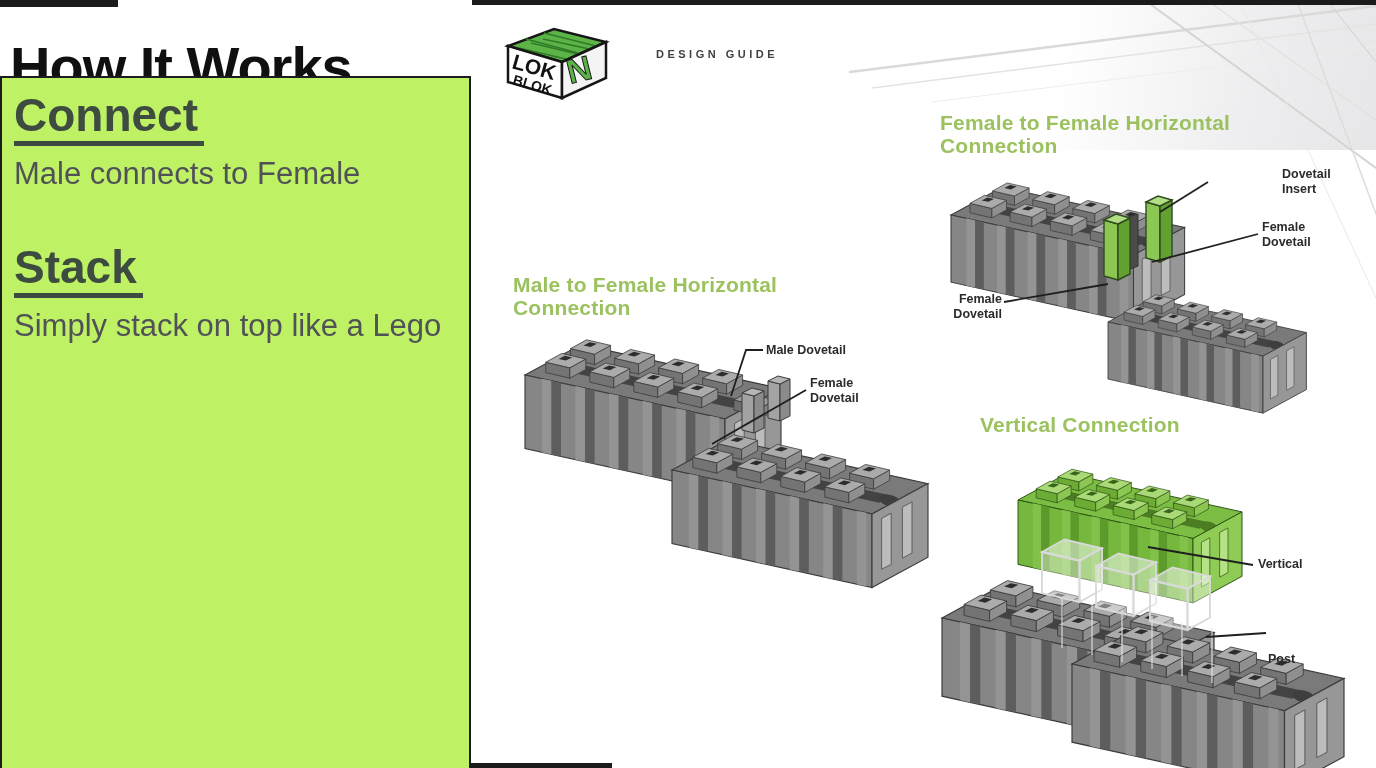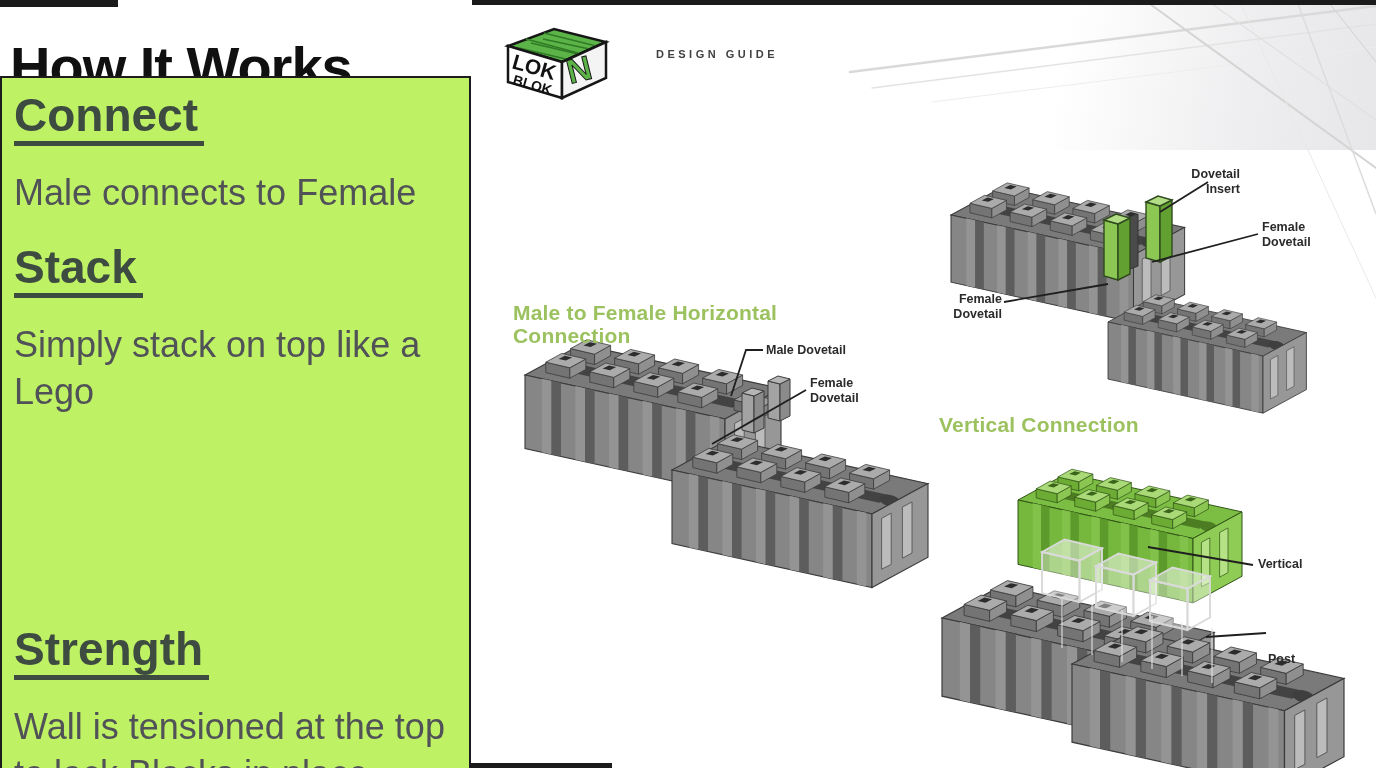--- a/index.html
+++ b/index.html
@@ -18,43 +18,43 @@
 
   
   #page-title{position:absolute;left:8px;top:0px;font-size:56px;font-weight:bold;
     color:#101010;letter-spacing:-1px;line-height:1.05;display:inline-block;
     border-bottom:7px solid #0f0f0f;padding:0 44px 1px 2px;}
   #left-box{position:absolute;left:0px;top:76px;width:471px;height:704px;
     border:2px solid #1c1c1c;border-bottom:none;box-sizing:border-box;background:#bef264;}
   .section{position:absolute;left:12px;width:446px;}
   .section h2{margin:0;font-size:46px;font-weight:bold;color:#3d4b41;line-height:1.0;
     display:inline-block;border-bottom:5px solid #3d4b41;padding:0 6px 3px 0;}
-  .section p{margin:24px 0 0 0;font-size:36px;color:#515257;line-height:1.3;}
+  .section p{margin:8px 0 0 0;font-size:31px;color:#515257;line-height:1.3;}
   #section-connect{top:14px;}
   #section-stack{top:166px;}
   #section-foundation{top:356px;}
   #section-strength{top:548px;}
 
   
   #logo{position:absolute;left:500px;top:22px;width:112px;height:80px;}
   #design-guide{position:absolute;left:620px;top:48px;font-size:11px;font-weight:bold;
     color:#414141;letter-spacing:3.5px;margin-left:36px;}
 
   
   .dg-title{position:absolute;font-size:21px;font-weight:800;color:#9cc25f;
     line-height:1.08;letter-spacing:.2px;}
-  #hd-mf{left:513px;top:274px;width:330px;margin-top:28px;}
+  #hd-mf{left:513px;top:274px;width:330px;}
   #hd-ff{left:940px;top:112px;width:360px;}
-  #hd-v{left:939px;top:414px;width:380px;}
+  #hd-v{left:980px;top:414px;width:380px;}
 
   
   .lbl{position:absolute;font-size:12.5px;font-weight:bold;color:#2b2b2b;line-height:1.18;}
   #lbl-male-dovetail{left:766px;top:343px;}
   #lbl-female-dovetail-1{left:810px;top:376px;width:58px;}
-  #lbl-dovetail-insert{left:1176px;top:167px;width:64px;text-align:right;}
+  #lbl-dovetail-insert{left:1282px;top:167px;width:64px;}
   #lbl-female-dovetail-2{left:1262px;top:220px;width:60px;}
   #lbl-female-dovetail-3{left:946px;top:292px;width:56px;text-align:right;}
   #lbl-receiver{left:1258px;top:557px;}
   #lbl-post{left:1268px;top:652px;}
 
   #diagram-svg{position:absolute;left:0;top:0;}
 
   
   .greenblok{
     --f-top:#7cbd44; --f-chan:#4c7d22; --f-front:#76b83e; --f-right:#8fcc55;
@@ -196,44 +196,41 @@
   <h1 id="page-title">How It Works</h1>
   <div id="left-box">
     <div class="section" id="section-connect">
       <h2>Connect</h2>
       <p>Male connects to Female</p>
     </div>
     <div class="section" id="section-stack">
       <h2>Stack</h2>
       <p>Simply stack on top like a Lego</p>
     </div>
-    <div class="section" id="section-strength">
-      <h2>Strength</h2>
-      <p>Wall is tensioned at the top to lock Blocks in place</p>
-    </div>
   </div>
 
   <svg id="logo" viewBox="0 0 112 80">
     <polygon points="8,24 54,7 106,20 62,40" fill="#5cb449" stroke="#161616" stroke-width="2.5"></polygon>
     <g stroke="#2f7a25" stroke-width="1.3" fill="none">
       <line x1="19" y1="26" x2="70" y2="38"></line>
         <line x1="31" y1="21" x2="82" y2="33"></line>
       <line x1="43" y1="17" x2="94" y2="28"></line>
       <line x1="26" y1="17" x2="78" y2="31"></line>
         <line x1="44" y1="11" x2="96" y2="24"></line>
     </g>
     <polygon points="8,24 62,40 62,76 8,60" fill="#ffffff" stroke="#161616" stroke-width="2.5"></polygon>
     <polygon points="62,40 106,20 106,56 62,76" fill="#f4f4f4" stroke="#161616" stroke-width="2.5"></polygon>
     <text x="11" y="46" transform="rotate(16 11 46)" font-size="21" font-weight="bold" fill="#121212">LOK</text>
     <text x="12" y="62" transform="rotate(16 12 62)" font-size="14" font-weight="bold" fill="#121212">BLOK</text>
     <text x="70" y="62" transform="rotate(-14 70 62)" font-size="34" font-weight="bold" fill="#5cb449" stroke="#161616" stroke-width="1">N</text>
   </svg>
   <div id="design-guide">DESIGN GUIDE</div>
 
   <div class="dg-title" id="hd-mf">Male to Female Horizontal Connection</div>
+  <div class="dg-title" id="hd-ff">Female to Female Horizontal Connection</div>
   <div class="dg-title" id="hd-v">Vertical Connection</div>
 
   <div class="lbl" id="lbl-male-dovetail">Male Dovetail</div>
   <div class="lbl" id="lbl-female-dovetail-1">Female Dovetail</div>
   <div class="lbl" id="lbl-dovetail-insert">Dovetail Insert</div>
   <div class="lbl" id="lbl-female-dovetail-2">Female Dovetail</div>
   <div class="lbl" id="lbl-female-dovetail-3">Female Dovetail</div>
   <div class="lbl" id="lbl-receiver">Vertical</div>
   <div class="lbl" id="lbl-post">Post</div>
 

